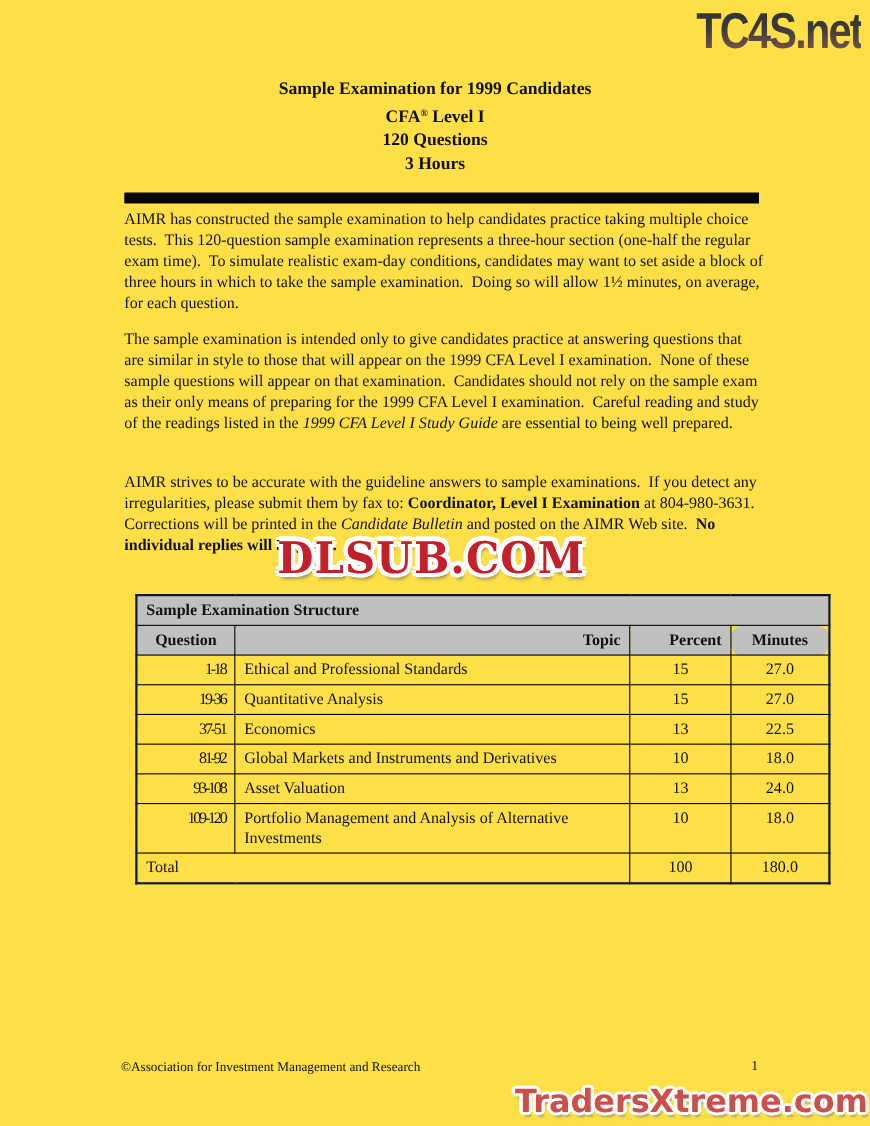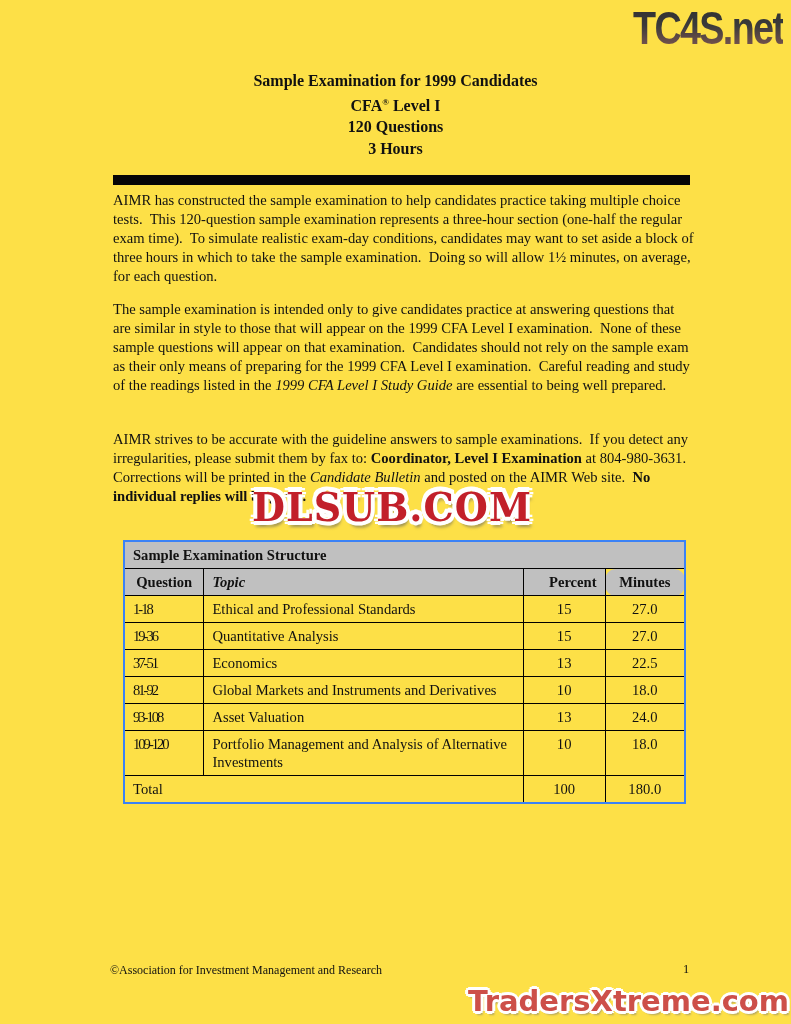--- a/index.html
+++ b/index.html
@@ -50,29 +50,29 @@
     color:#c2202a;
     text-shadow:
       -3px -3px 0 #fff, -3px 3px 0 #fff, 3px -3px 0 #fff, 3px 3px 0 #fff,
       -4px 0 0 #fff, 4px 0 0 #fff, 0 -4px 0 #fff, 0 4px 0 #fff,
       2px 6px 3px rgba(95,95,95,.6);
     transform:scaleY(1.04);
   }
 
   
   .exam-table-wrap { position:absolute; left:123px; top:540px; }
-  table.exam { border-collapse:collapse; width:563px; font-size:14.6px; border:2px solid #3b82f6; }
+  table.exam { border-collapse:collapse; width:632px; font-size:14.6px; border:2px solid #0f172a; }
   table.exam th, table.exam td { border:1px solid #000; padding:4px 8px; vertical-align:top; line-height:18px; }
   .band { background:#c0c0c0; font-weight:bold; text-align:left; padding-left:10px; }
   tr.colhead th { background:#c0c0c0; font-weight:bold; }
   .col-question { width:80px; text-align:center; }
-  .col-topic    { width:321px; text-align:left;font-style:italic; }
+  .col-topic    { width:321px; text-align:right; }
   .col-percent  { width:82px; text-align:right; }
   .col-minutes  { width:80px; text-align:center;border-radius:11px; }
-  td.q { text-align:left; letter-spacing:-2px; }
+  td.q { text-align:right; letter-spacing:-2px; }
   td.p, td.m { text-align:center; }
   td.total-label { padding-left:28px; }
 
   
   .footer-copy { position:absolute; left:110px; top:963px; font-size:12px; }
   .footer-page { position:absolute; left:683px; top:962px; font-size:12.5px; }
 
   
   .traders {
     position:absolute; right:2px; top:982px;

